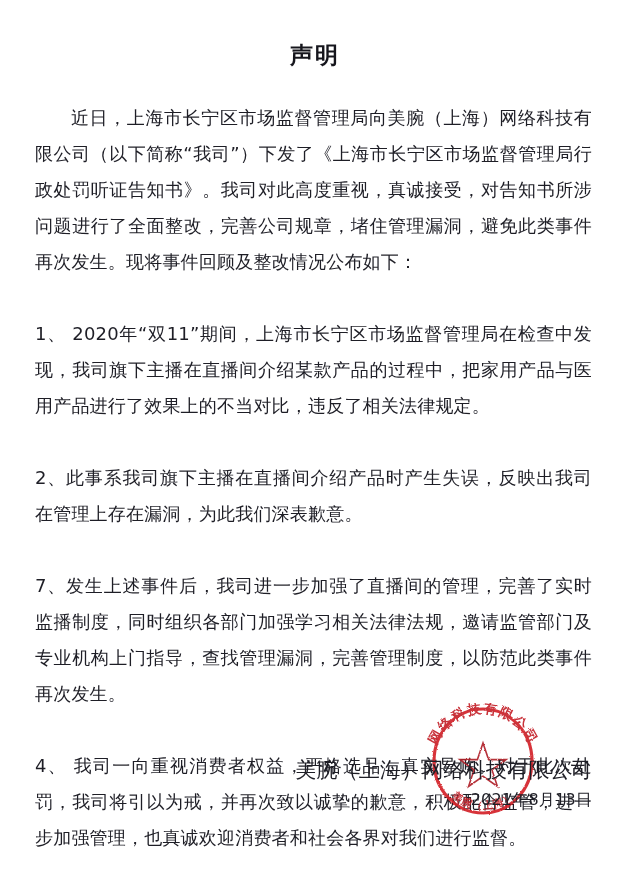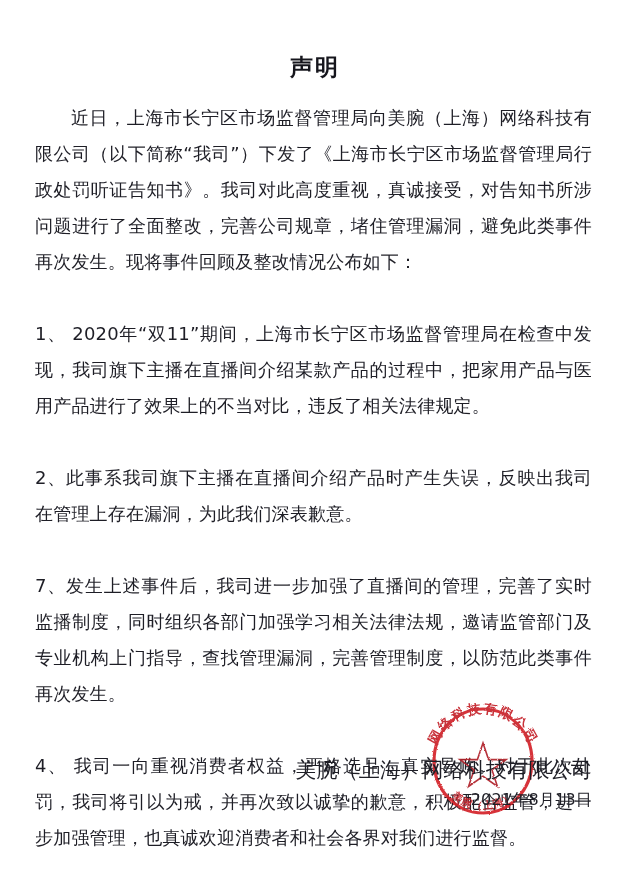--- a/index.html
+++ b/index.html
@@ -14,21 +14,21 @@
     color: #1a1a22;
     overflow: hidden;
     position: relative;
   }
 
   .page {
     position: relative;
     width: 630px;
     height: 760px;
     box-sizing: border-box;
-    padding: 12px;
+    padding: 0;
     border-radius: 26px;
   }
 
   .doc-title {
     text-align: center;
     font-size: 23px;
     font-weight: bold;
     letter-spacing: 2px;
     color: #15151c;
     margin: 0;

